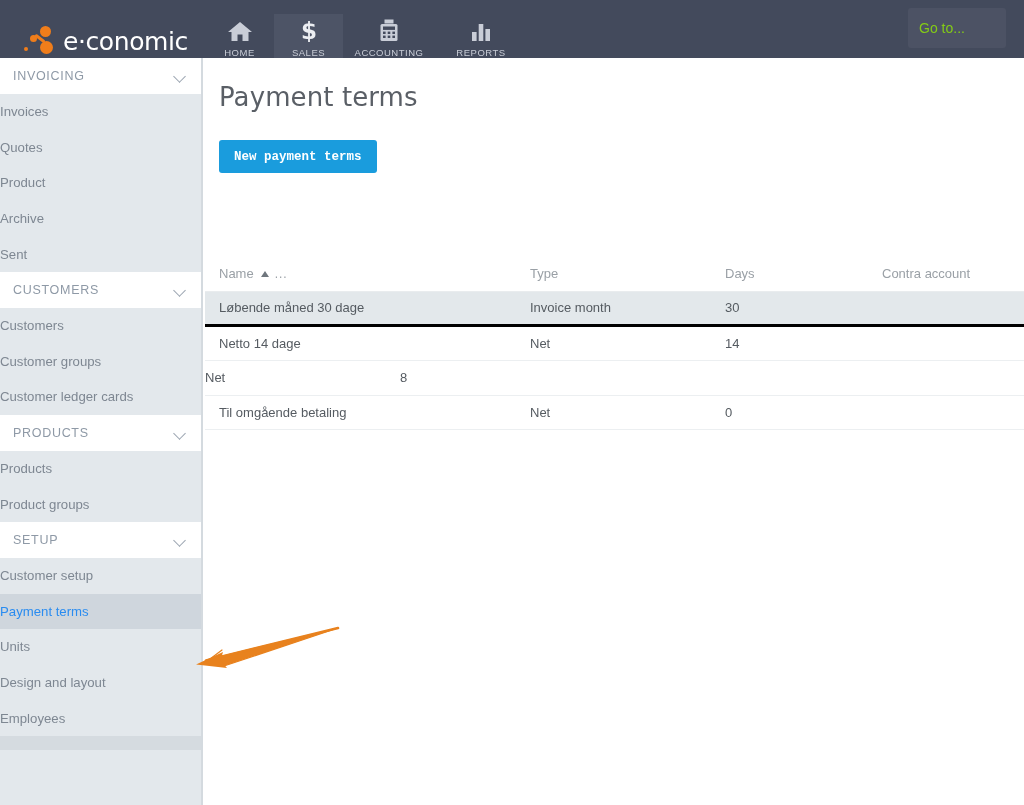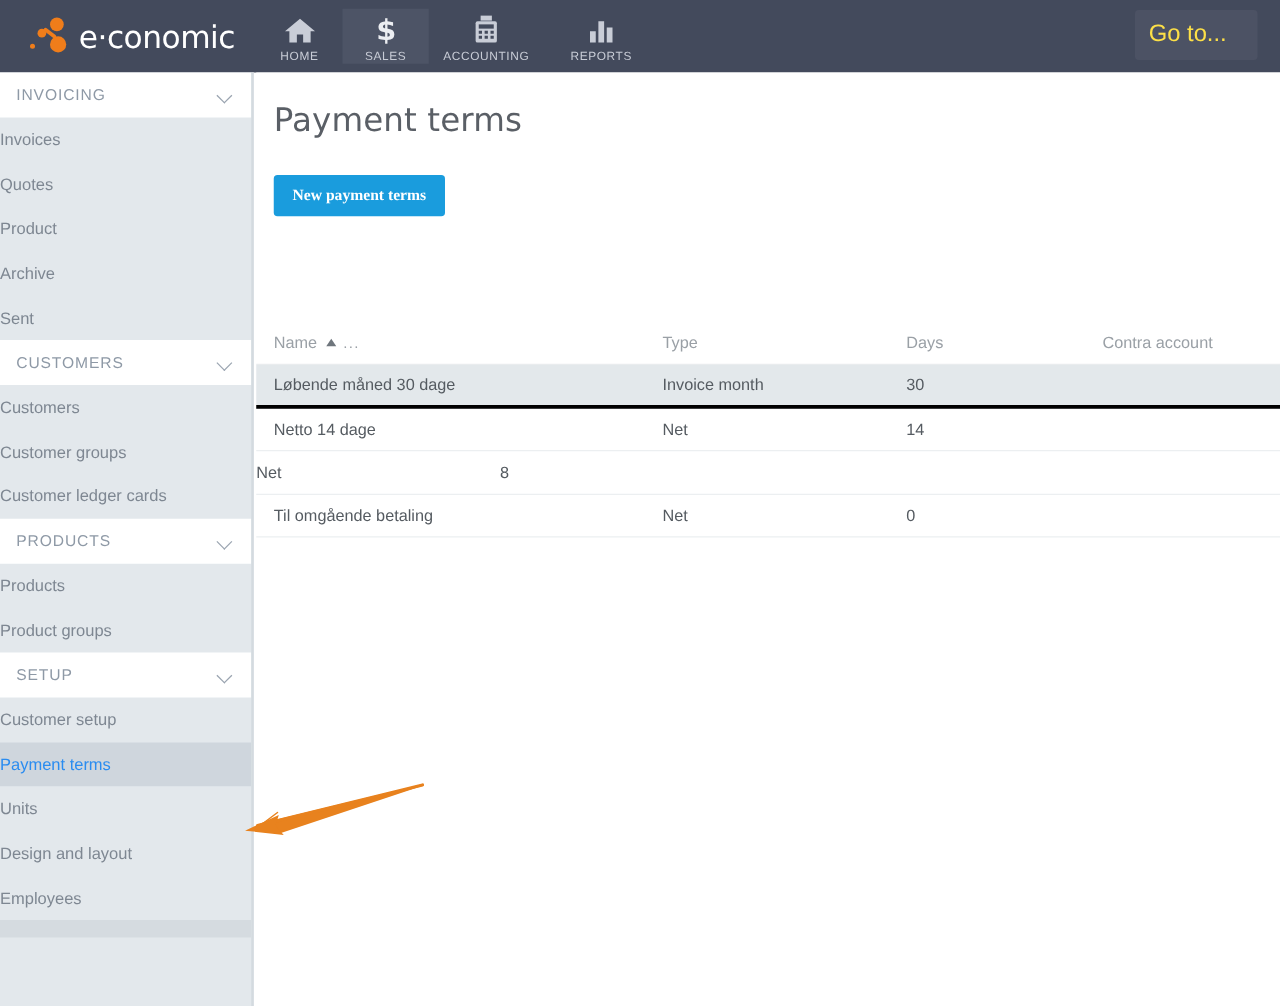--- a/index.html
+++ b/index.html
@@ -11,21 +11,21 @@
     background: #ffffff;
   }
 
   
   #topbar {
     position: absolute;
     left: 0; top: 0;
     width: 1024px; height: 58px;
     background: #434a5c;
     display: flex;
-    align-items: center;
+    align-items: flex-end;
   }
   #logo-area {
     width: 205px;
     display: flex;
     align-items: center;
     padding-left: 22px;
   }
   #logo-mark { position: relative; width: 40px; height: 34px; flex: none; }
   #logo-mark i { position: absolute; display: block; background: #f07d1a; border-radius: 50%; }
   .lm1 { width: 11px; height: 11px; left: 18px; top: 2px; }
@@ -72,21 +72,21 @@
   #gotobox {
     position: absolute;
     right: 18px; top: 8px;
     width: 98px; height: 40px;
     background: #4c5264;
     border-radius: 3px;
     display: flex;
     align-items: center;
     padding-left: 11px;
   }
-  #gotobox span { color: #fde047; font-size: 19px; }
+  #gotobox span { color: #84cc16; font-size: 14px; }
 
   
   #sidebar {
     position: absolute;
     left: 0; top: 58px;
     width: 203px; height: 747px;
     background: #e3e8ec;
     border-right: 2px solid #d4dadf;
     overflow: hidden;
   }
@@ -156,21 +156,21 @@
     left: 14px; top: 82px;
     height: 33px;
     padding: 0 15px;
     background: #1a9cdd;
     border: none;
     border-radius: 3px;
     color: #ffffff;
     font-size: 12.5px;
     font-weight: bold;
     cursor: pointer;
-    font-family: Liberation Serif, serif;
+    font-family: Liberation Mono, monospace;
   }
 
   
   #table {
     position: absolute;
     left: 0; top: 198px;
     width: 819px;
   }
   .trow {
     display: flex;

